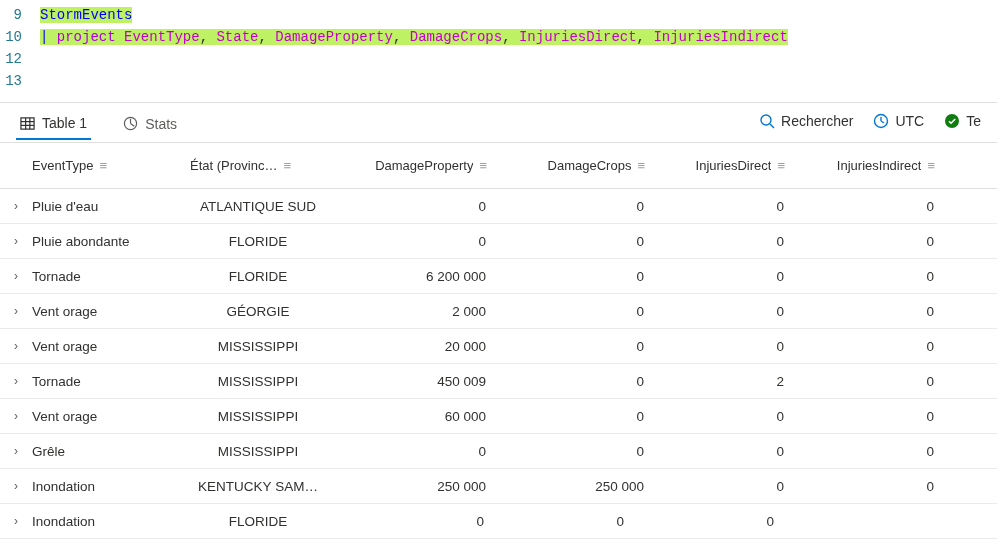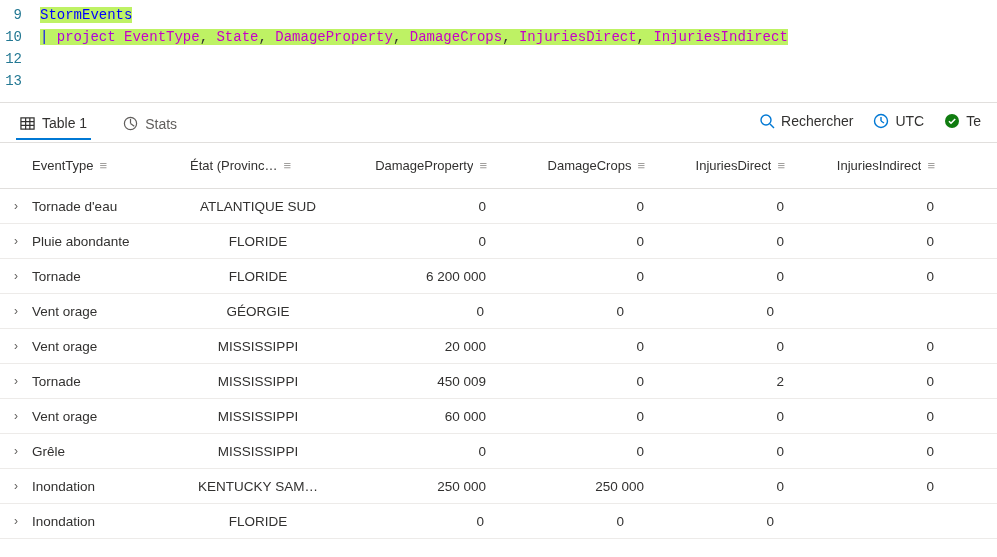--- a/index.html
+++ b/index.html
@@ -232,21 +232,21 @@
         <span class="menu-glyph">≡</span>
       </div>
       <div class="cell c5">
         <span class="colname">InjuriesIndirect</span>
         <span class="menu-glyph">≡</span>
       </div>
     </div>
   <div id="gbody">
       <div class="grow">
         <div class="expander">›</div>
-        <div class="cell c0">Tornade d'eau</div>
+        <div class="cell c0">Pluie d'eau</div>
         <div class="cell c1">ATLANTIQUE SUD</div>
         <div class="cell c2">0</div>
         <div class="cell c3">0</div>
         <div class="cell c4">0</div>
         <div class="cell c5">0</div>
       </div>
       <div class="grow">
         <div class="expander">›</div>
         <div class="cell c0">Pluie abondante</div>
         <div class="cell c1">FLORIDE</div>
@@ -261,20 +261,21 @@
         <div class="cell c1">FLORIDE</div>
         <div class="cell c2">6 200 000</div>
         <div class="cell c3">0</div>
         <div class="cell c4">0</div>
         <div class="cell c5">0</div>
       </div>
       <div class="grow">
         <div class="expander">›</div>
         <div class="cell c0">Vent orage</div>
         <div class="cell c1">GÉORGIE</div>
+        <div class="cell c2">2 000</div>
         <div class="cell c3">0</div>
         <div class="cell c4">0</div>
         <div class="cell c5">0</div>
       </div>
       <div class="grow">
         <div class="expander">›</div>
         <div class="cell c0">Vent orage</div>
         <div class="cell c1">MISSISSIPPI</div>
         <div class="cell c2">20 000</div>
         <div class="cell c3">0</div>

